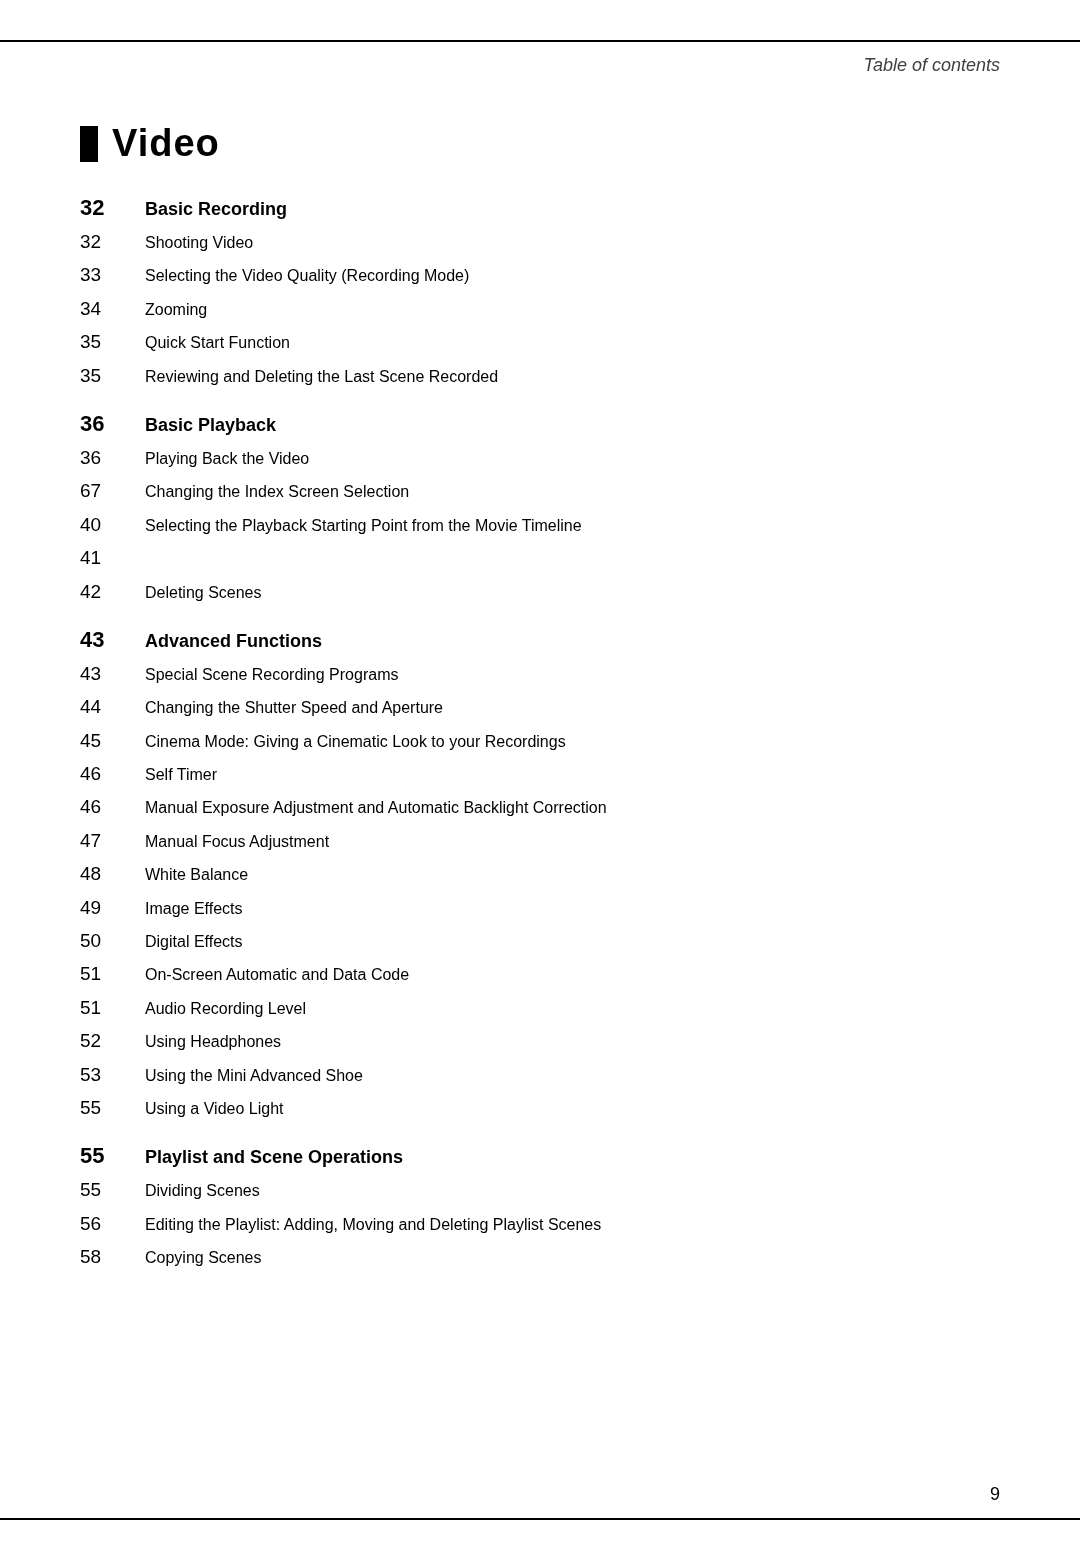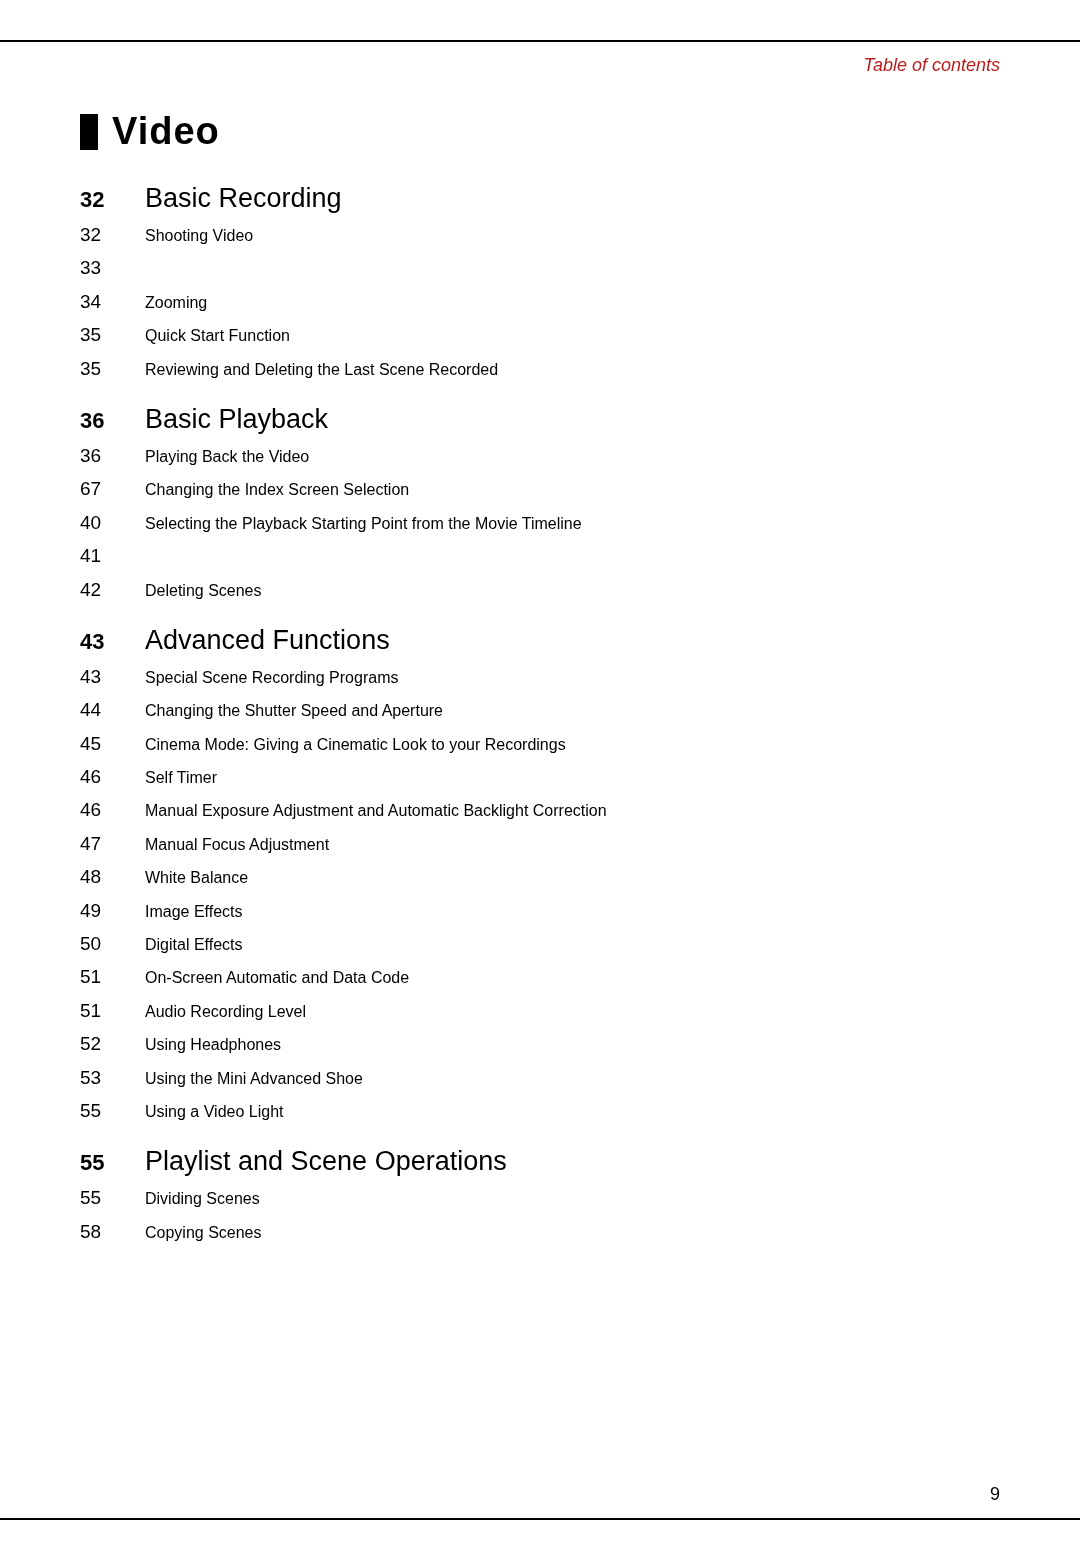--- a/index.html
+++ b/index.html
@@ -41,33 +41,33 @@
       position: absolute;
       bottom: 40px;
       left: 0;
     }
 
     .table-of-contents-label {
       position: absolute;
       top: 55px;
       right: 80px;
       font-size: 18px;
-      color: #b91c1c;
+      color: #404040;
       font-style: italic;
     }
 
     .content-area {
       padding: 100px 80px 80px 80px;
     }
 
     .section-title {
       display: flex;
       align-items: center;
       margin-bottom: 30px;
-      margin-top: 10px;
+      margin-top: 22px;
     }
 
     .section-marker {
       display: inline-block;
       width: 18px;
       height: 36px;
       background: #000000;
       margin-right: 14px;
       flex-shrink: 0;
     }
@@ -89,22 +89,22 @@
     }
 
     .toc-section-number {
       font-size: 22px;
       font-weight: 900;
       min-width: 65px;
       color: #000000;
     }
 
     .toc-section-label {
-      font-size: 27px;
-      font-weight: 400;
+      font-size: 18px;
+      font-weight: 700;
       color: #000000;
     }
 
     .toc-entries {
       margin-left: 0;
     }
 
     .toc-entry {
       display: flex;
       align-items: baseline;
@@ -158,20 +158,21 @@
             <span class="toc-section-number">32</span>
             <span class="toc-section-label">Basic Recording</span>
           </div>
           <div class="toc-entries">
             <div class="toc-entry">
               <span class="toc-entry-number">32</span>
               <span class="toc-entry-text">Shooting Video</span>
             </div>
             <div class="toc-entry">
               <span class="toc-entry-number">33</span>
+              <span class="toc-entry-text">Selecting the Video Quality (Recording Mode)</span>
             </div>
             <div class="toc-entry">
               <span class="toc-entry-number">34</span>
               <span class="toc-entry-text">Zooming</span>
             </div>
             <div class="toc-entry">
               <span class="toc-entry-number">35</span>
               <span class="toc-entry-text">Quick Start Function</span>
             </div>
             <div class="toc-entry">
@@ -275,20 +276,24 @@
           <div class="toc-section-header">
             <span class="toc-section-number">55</span>
             <span class="toc-section-label">Playlist and Scene Operations</span>
           </div>
           <div class="toc-entries">
             <div class="toc-entry">
               <span class="toc-entry-number">55</span>
               <span class="toc-entry-text">Dividing Scenes</span>
             </div>
             <div class="toc-entry">
+              <span class="toc-entry-number">56</span>
+              <span class="toc-entry-text">Editing the Playlist: Adding, Moving and Deleting Playlist Scenes</span>
+            </div>
+            <div class="toc-entry">
               <span class="toc-entry-number">58</span>
               <span class="toc-entry-text">Copying Scenes</span>
             </div>
           </div>
         </div>
       </div>
 
   </div>
 
   <div class="page-number-bottom">9</div>

